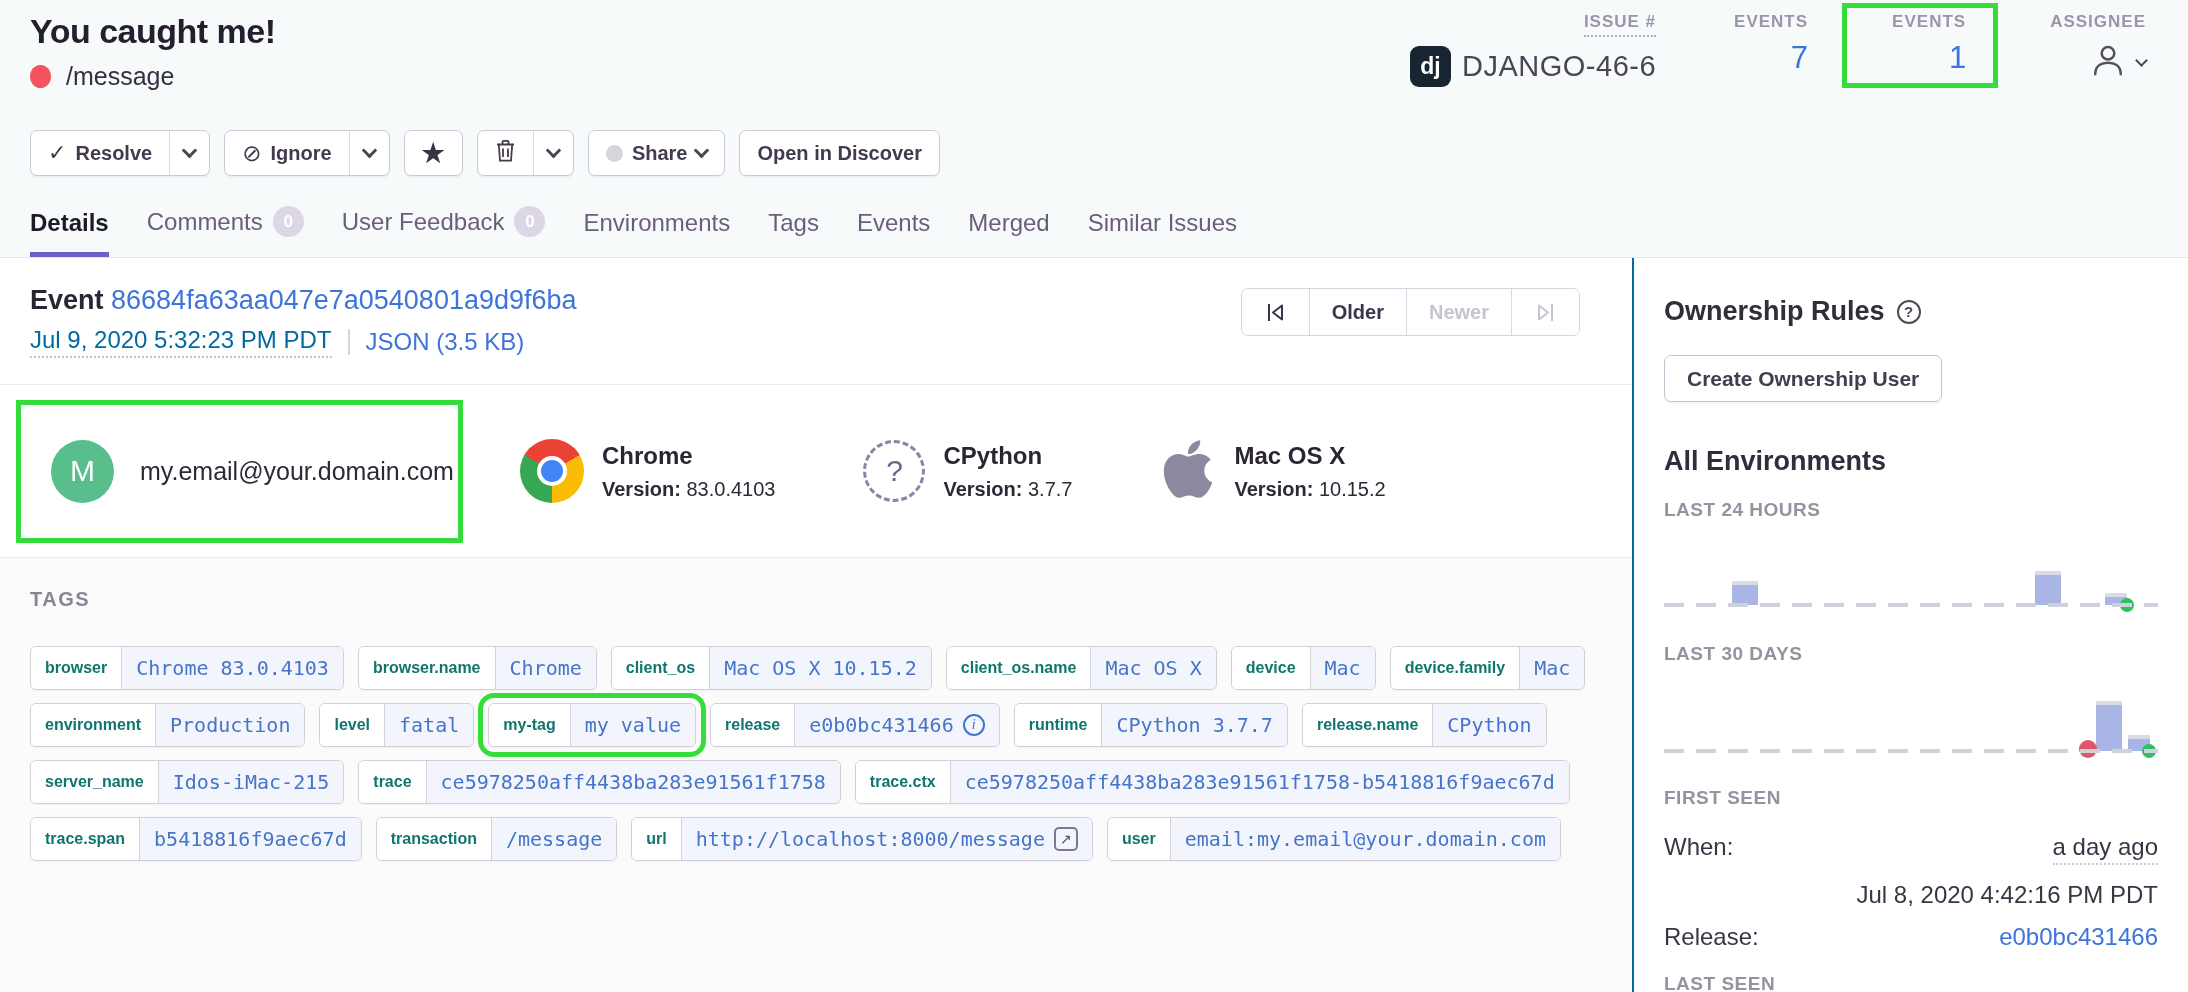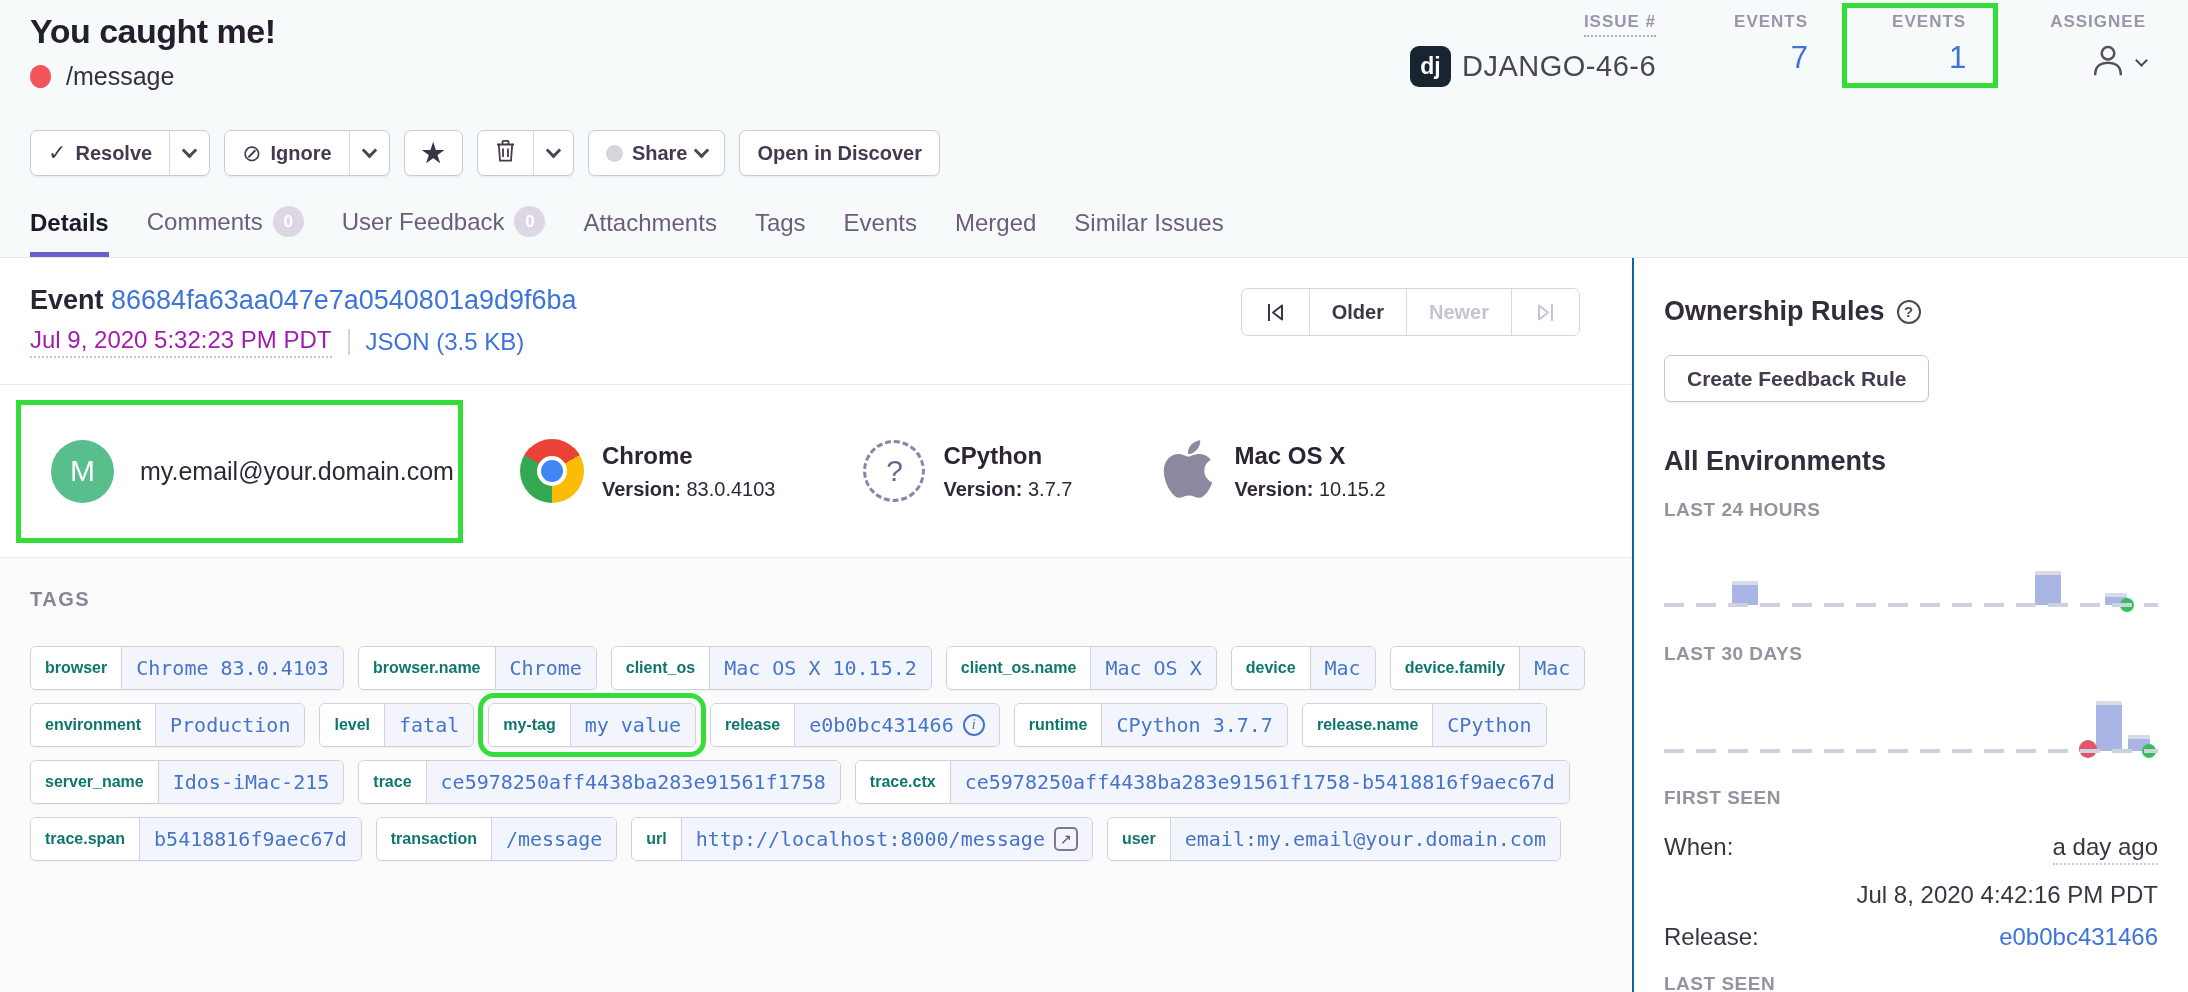--- a/index.html
+++ b/index.html
@@ -42,21 +42,21 @@
   .tab.active { color:#1f1828; font-weight:700; border-bottom-color:#6c5fc7; }
   .tab-badge { background:#dcd6e5; color:#fff; font-size:17px; font-weight:700; width:31px; height:31px; border-radius:50%; display:flex; align-items:center; justify-content:center; }
 
   
   .main { position:absolute; top:258px; left:0; width:1632px; bottom:0; background:#fff; }
   .event-section { position:relative; height:127px; border-bottom:1px solid #eceaf0; }
   .event-line1 { position:absolute; left:30px; top:27px; font-size:27px; }
   .event-label { font-weight:700; color:#2b2433; }
   .event-id { color:#3d74db; text-decoration:none; cursor:pointer; }
   .event-line2 { position:absolute; left:30px; top:68px; display:flex; align-items:center; gap:16px; font-size:24px; }
-  .event-date { color:#a21caf; border-bottom:2px dotted #c8c2cf; padding-bottom:2px; }
+  .event-date { color:#0369a1; border-bottom:2px dotted #c8c2cf; padding-bottom:2px; }
   .vline { width:2px; height:26px; background:#d9d3df; }
   .json-link { color:#3d74db; text-decoration:none; cursor:pointer; }
   .pager { position:absolute; right:52px; top:30px; display:flex; border:1px solid #d8d2de; border-radius:7px; background:#fff; overflow:hidden; height:48px; }
   .pg-btn { display:flex; align-items:center; justify-content:center; border:none; background:#fff; font-family:inherit; font-size:20px; font-weight:700; color:#3c3548; padding:0 22px; cursor:pointer; }
   .pg-btn + .pg-btn { border-left:1px solid #ded8e4; }
   .pg-btn.disabled { color:#c9c3d1; cursor:default; }
 
   .context-section { height:173px; border-bottom:1px solid #eceaf0; display:flex; align-items:center; }
   .user-card { margin-left:21px; width:437px; height:133px; outline:5px solid #35dd3b; display:flex; align-items:center; gap:26px; padding-left:30px; background:#fff; }
   .avatar { width:63px; height:63px; border-radius:50%; background:#57be8c; color:#fff; font-size:30px; display:flex; align-items:center; justify-content:center; }
@@ -202,21 +202,21 @@
         </div>
         <div class="tab">
           <span>Comments</span>
           <span class="tab-badge">0</span>
         </div>
         <div class="tab">
           <span>User Feedback</span>
           <span class="tab-badge">0</span>
         </div>
         <div class="tab">
-          <span>Attachments</span>
+          <span>Environments</span>
         </div>
         <div class="tab">
           <span>Tags</span>
         </div>
         <div class="tab">
           <span>Events</span>
         </div>
         <div class="tab">
           <span>Merged</span>
         </div>
@@ -411,21 +411,21 @@
           </div>
         </div>
     </div>
   </div>
 
   <div class="sidebar">
     <div class="sb-h" style="margin-top:8px;">
       <span>Ownership Rules</span>
       <span class="help-circle">?</span>
     </div>
-    <button class="sb-btn">Create Feedback Rule</button>
+    <button class="sb-btn">Create Ownership User</button>
 
     <div class="sb-h sb-env">All Environments</div>
 
     <div class="sb-label lbl-24">LAST 24 HOURS</div>
     <div class="spark" id="spark24">
         <div class="sbar" style="left: 68px; width: 26px; height: 24px;"></div>
         <div class="sbar" style="left: 371px; width: 26px; height: 34px;"></div>
         <div class="sbar" style="left: 441px; width: 22px; height: 12px;"></div>
         <div class="sdot" style="left: 456px; width: 14px; height: 14px; background: rgb(52, 191, 94);"></div>
       </div>

